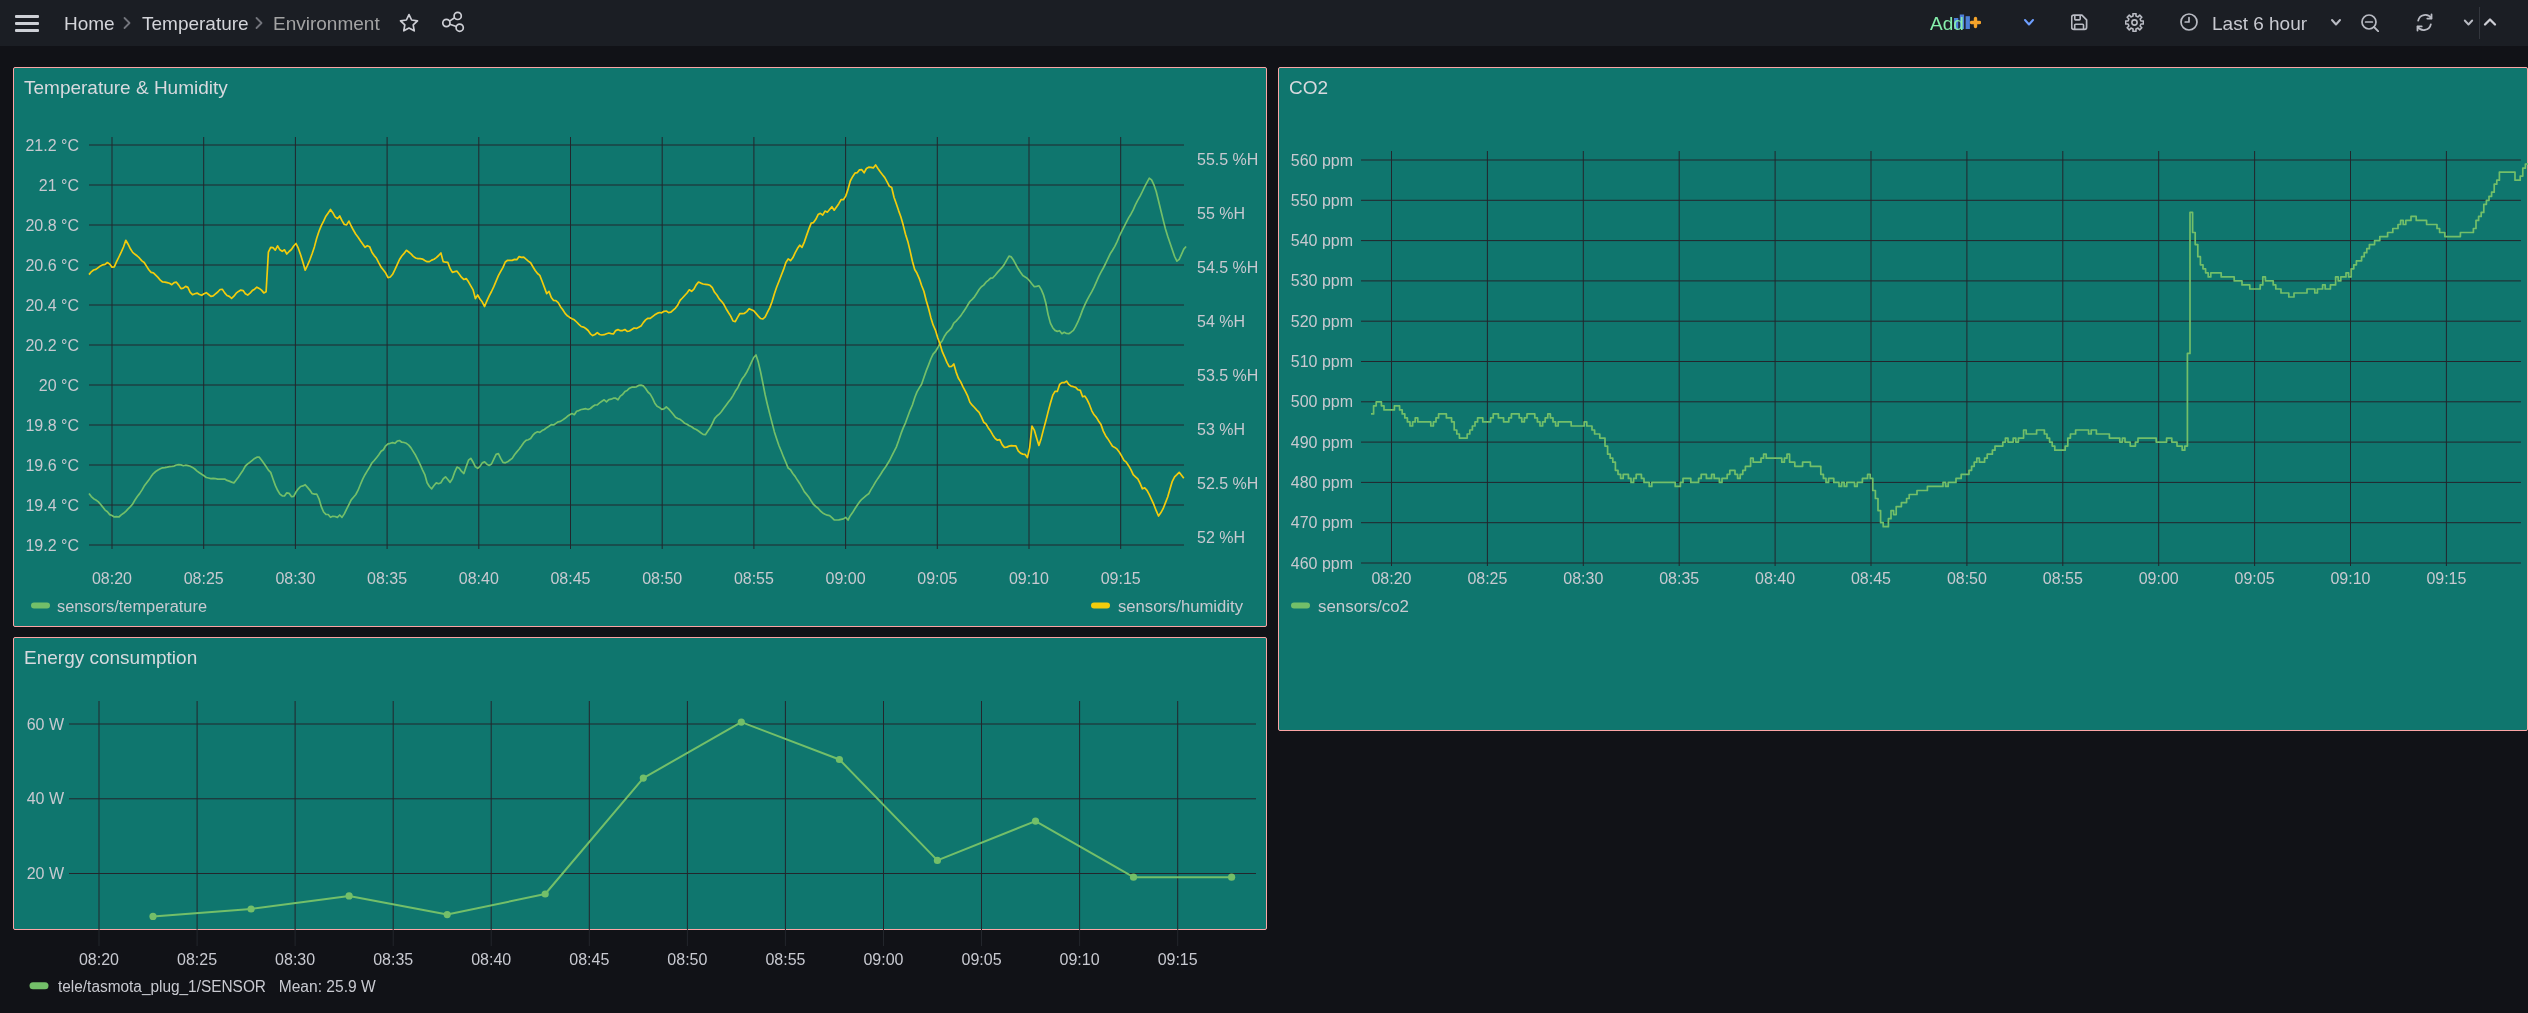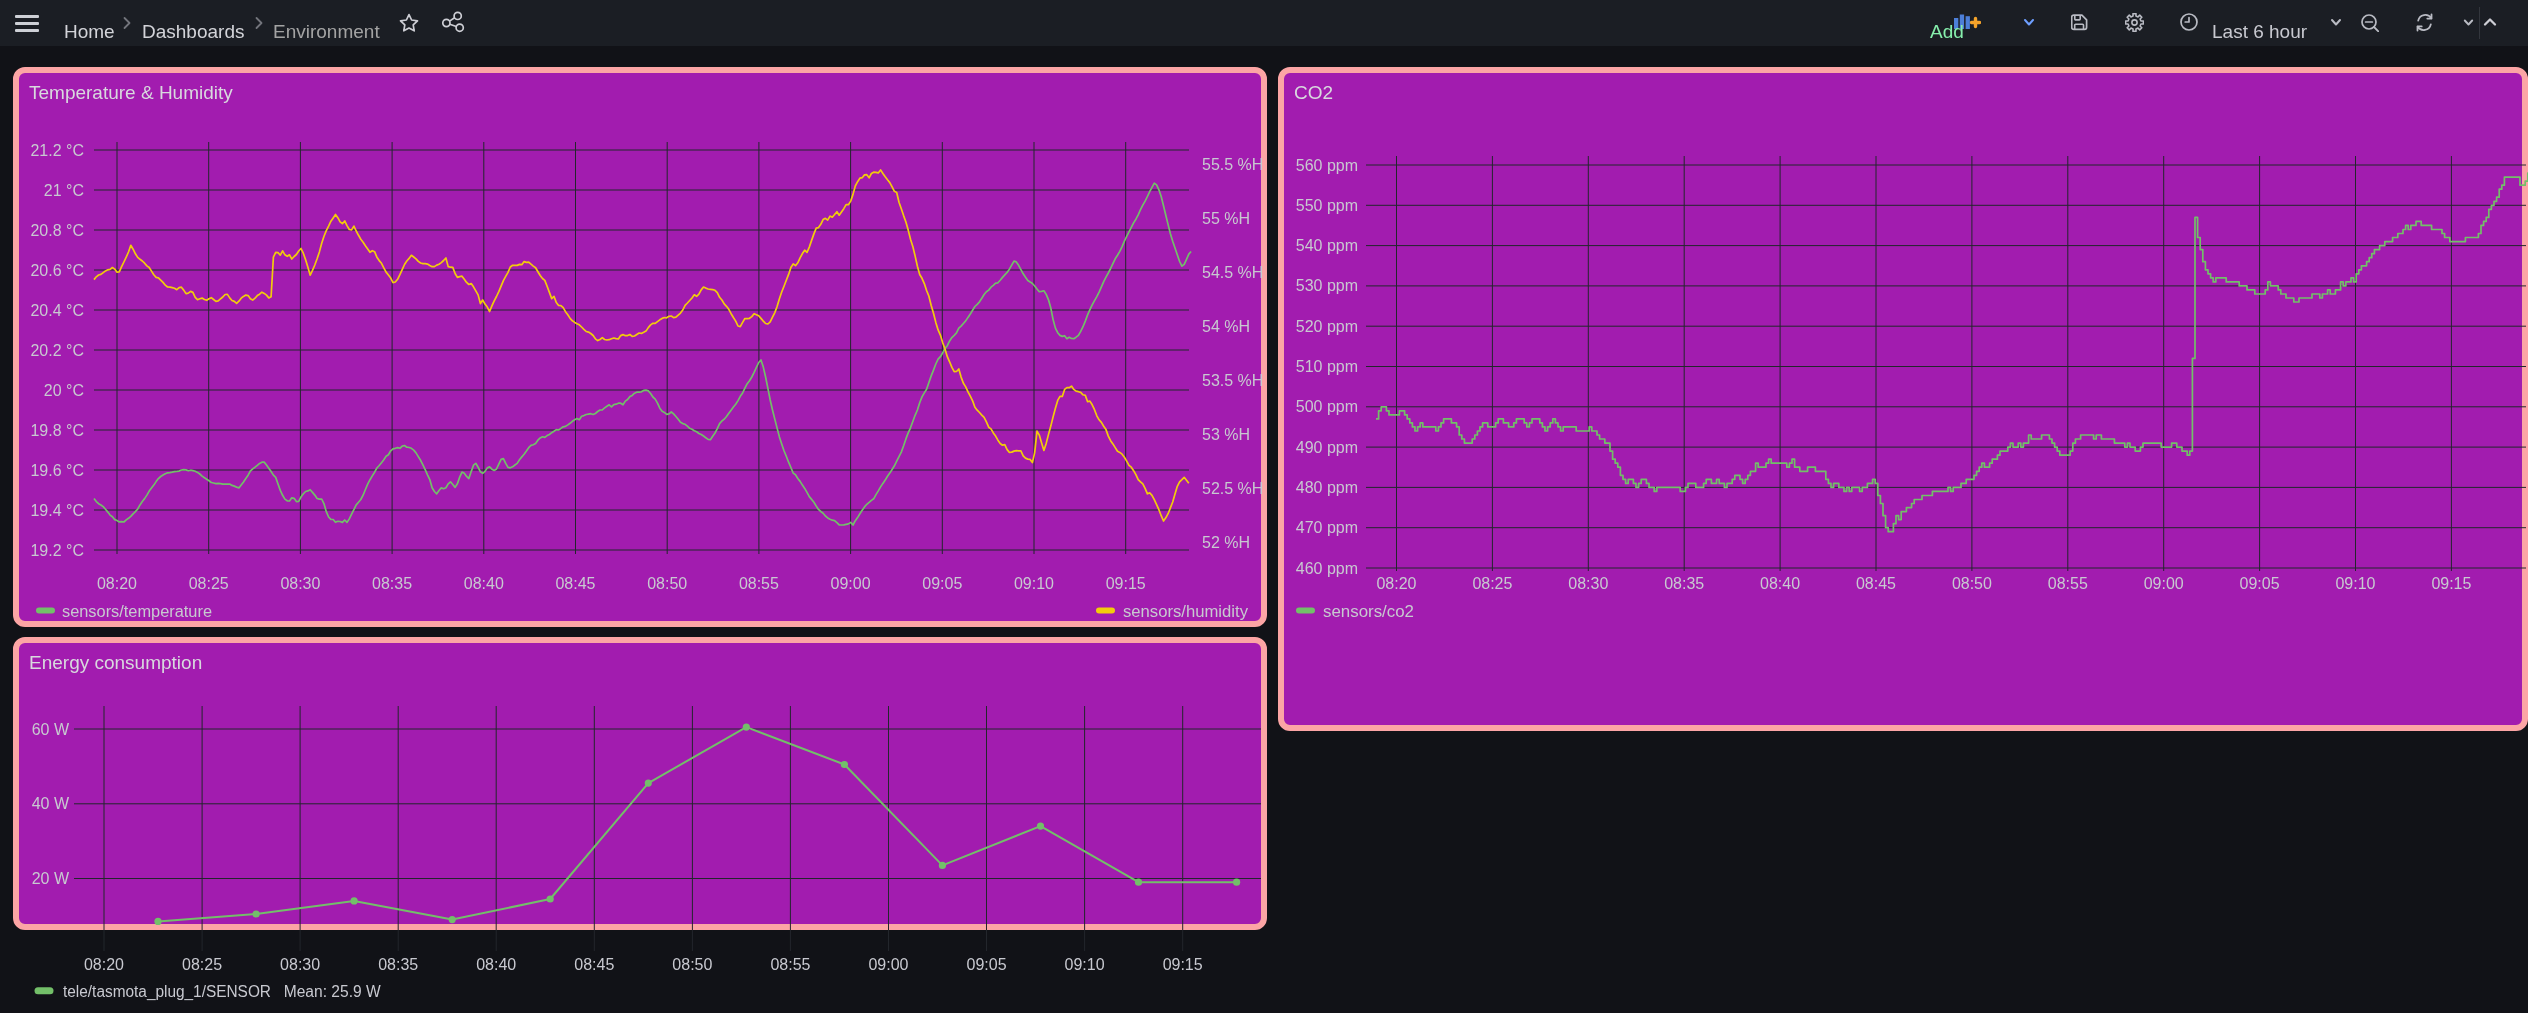--- a/index.html
+++ b/index.html
@@ -1,30 +1,30 @@
 <!DOCTYPE html>
 <html><head><meta charset="utf-8"><style>
 * { margin:0; padding:0; box-sizing:border-box; }
 html,body { width:2528px; height:1013px; background:#111217; overflow:hidden;
   font-family:"Liberation Sans", sans-serif; -webkit-font-smoothing:antialiased; }
 #nav { position:absolute; left:0; top:0; width:2528px; height:46px; background:#1b1e24; }
-.crumb { position:absolute; top:13px; font-size:19px; line-height:21px; white-space:nowrap;margin-top:8px; }
-.panel { position:absolute; background:#a21caf; border:6px solid #fca5a5; border-radius:12px; }
+.crumb { position:absolute; top:13px; font-size:19px; line-height:21px; white-space:nowrap; }
+.panel { position:absolute; background:#0f766e; border:1px solid #fca5a5; border-radius:2px; }
 .panel svg { position:absolute; left:0; top:0; }
 .ptitle { position:absolute; left:10px; top:9px; font-size:19px; font-weight:500; color:#d8d9de; z-index:2; }
 </style></head><body>
 <div id="nav">
     <div style="position:absolute;left:15px;top:14.5px;width:24px;height:3px;background:#ced0d6;border-radius:1px"></div>
     <div style="position:absolute;left:15px;top:21.5px;width:24px;height:3px;background:#ced0d6;border-radius:1px"></div>
     <div style="position:absolute;left:15px;top:28.5px;width:24px;height:3px;background:#ced0d6;border-radius:1px"></div>
     <div class="crumb" style="left:64px;color:#d3d4d9">Home</div>
     <svg style="position:absolute;left:122px;top:16px" width="10" height="14" viewBox="0 0 10 14" fill="none">
       <path d="M2.5 2 L7.5 7 L2.5 12" stroke="#73757c" stroke-width="1.8" stroke-linecap="round" stroke-linejoin="round"></path>
     </svg>
-    <div class="crumb" style="left:142px;color:#d3d4d9">Dashboards</div>
+    <div class="crumb" style="left:142px;color:#d3d4d9">Temperature</div>
     <svg style="position:absolute;left:254px;top:16px" width="10" height="14" viewBox="0 0 10 14" fill="none">
       <path d="M2.5 2 L7.5 7 L2.5 12" stroke="#73757c" stroke-width="1.8" stroke-linecap="round" stroke-linejoin="round"></path>
     </svg>
     <div class="crumb" style="left:273px;color:#a3a3a3">Environment</div>
     <svg style="position:absolute;left:398px;top:12px" width="22" height="21" viewBox="0 0 22 21" fill="none">
       <path d="M11 2.6 L13.6 8.0 L19.5 8.8 L15.2 12.9 L16.2 18.8 L11 16.0 L5.8 18.8 L6.8 12.9 L2.5 8.8 L8.4 8.0 Z" stroke="#cdced4" stroke-width="1.7" stroke-linejoin="round"></path>
     </svg>
     <svg style="position:absolute;left:442px;top:11px" width="23" height="22" viewBox="0 0 23 22" fill="none">
       <circle cx="15.7" cy="4.9" r="3.6" stroke="#cdced4" stroke-width="1.7"></circle>
       <circle cx="4.4" cy="12" r="3.6" stroke="#cdced4" stroke-width="1.7"></circle>

